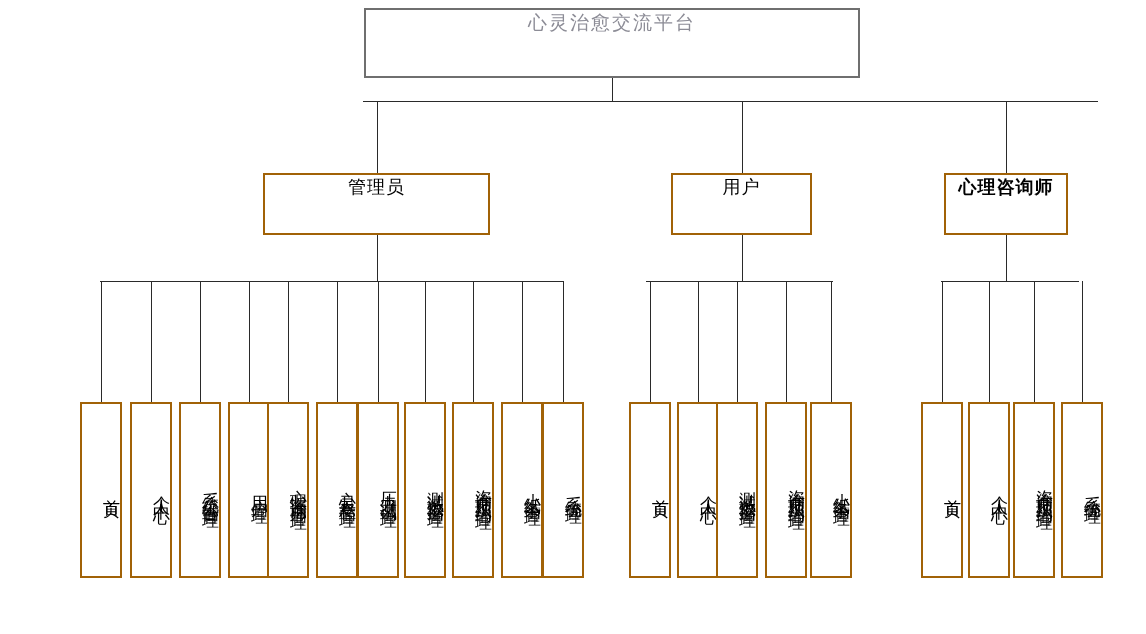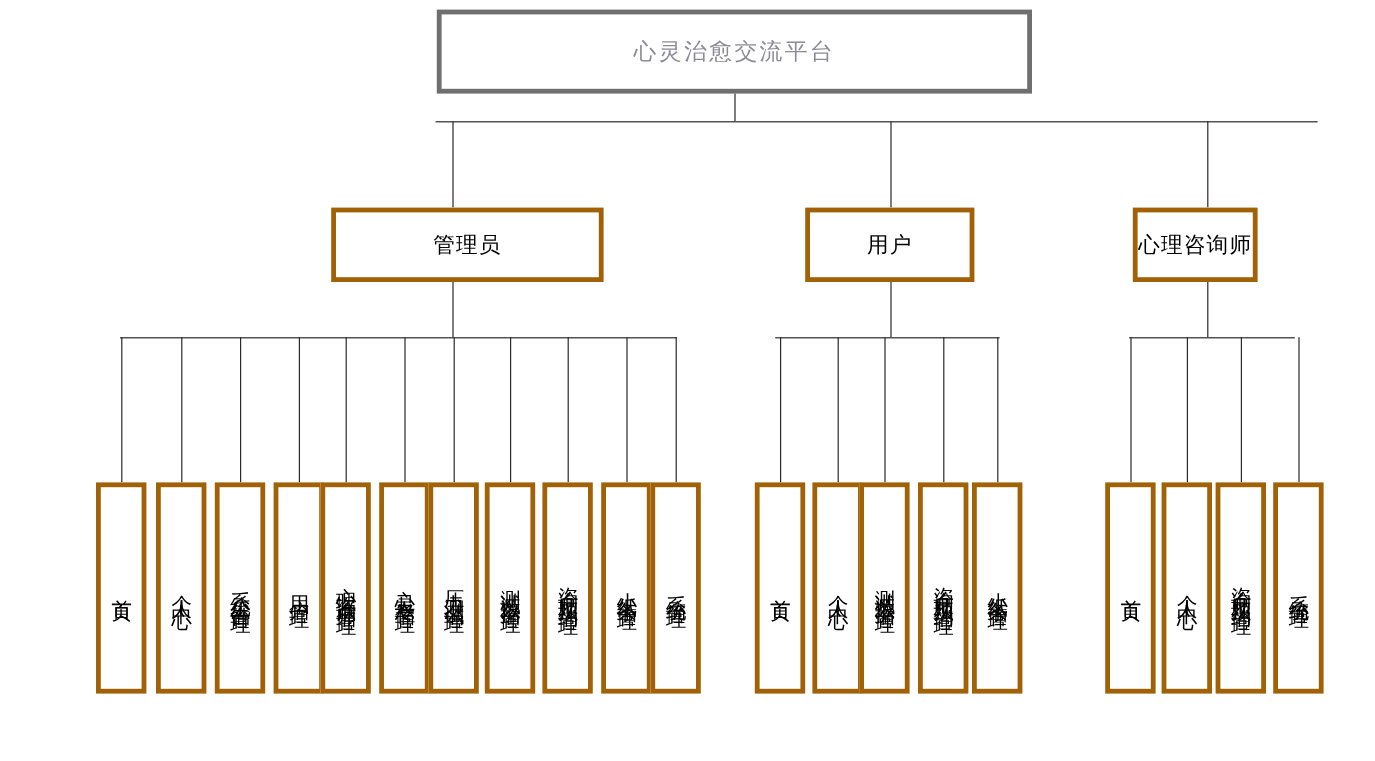--- a/index.html
+++ b/index.html
@@ -12,24 +12,24 @@
     position: relative;
     width: 1146px;
     height: 634px;
     background: #ffffff;
     font-family: "Liberation Serif", "DejaVu Serif", serif;
     overflow: hidden;
   }
   .node {
     position: absolute;
     box-sizing: border-box;
-    border: 4px solid #a16207;
+    border: 2px solid #a16207;
     background: #ffffff;
     display: flex;
-    align-items: center;
+    align-items: flex-start;
     justify-content: center;
     color: #000000;
   }
   .node.root {
     border-color: #6f6f6f;
     color: #8c8c96;
     font-size: 19px;
     letter-spacing: 2px;
   }
   .node.level2 {
@@ -104,21 +104,21 @@
       <div class="connector v" style="left: 1006px; top: 101px; height: 72px;"></div>
       <div class="connector v" style="left: 1006px; top: 235px; height: 46px;"></div>
       <div class="connector h" style="left: 941px; top: 281px; width: 138px;"></div>
       <div class="connector v" style="left: 942px; top: 281px; height: 121px;"></div>
       <div class="connector v" style="left: 989px; top: 281px; height: 121px;"></div>
       <div class="connector v" style="left: 1034px; top: 281px; height: 121px;"></div>
       <div class="connector v" style="left: 1082px; top: 281px; height: 121px;"></div>
     </div>
 
   <div id="node-layer">
-      <div class="node level2" style="left: 276px; top: 173px; width: 227px; height: 62px;">
+      <div class="node level2" style="left: 263px; top: 173px; width: 227px; height: 62px;">
         <span>管理员</span>
       </div>
       <div class="node leaf" style="left: 80px; top: 402px; width: 42px; height: 176px;">
         <span class="leaf-label">首页</span>
       </div>
       <div class="node leaf" style="left: 130px; top: 402px; width: 42px; height: 176px;">
         <span class="leaf-label">个人中心</span>
       </div>
       <div class="node leaf" style="left: 179px; top: 402px; width: 42px; height: 176px;">
         <span class="leaf-label">系统公告管理</span>
@@ -158,21 +158,21 @@
       </div>
       <div class="node leaf" style="left: 716px; top: 402px; width: 42px; height: 176px;">
         <span class="leaf-label">测试数据管理</span>
       </div>
       <div class="node leaf" style="left: 765px; top: 402px; width: 42px; height: 176px;">
         <span class="leaf-label">咨询师预约管理</span>
       </div>
       <div class="node leaf" style="left: 810px; top: 402px; width: 42px; height: 176px;">
         <span class="leaf-label">小纸条管理</span>
       </div>
-      <div class="node level2" style="left: 944px; top: 173px; width: 104px; height: 62px;">
+      <div class="node level2" style="left: 944px; top: 173px; width: 124px; height: 62px; font-weight: bold;">
         <span>心理咨询师</span>
       </div>
       <div class="node leaf" style="left: 921px; top: 402px; width: 42px; height: 176px;">
         <span class="leaf-label">首页</span>
       </div>
       <div class="node leaf" style="left: 968px; top: 402px; width: 42px; height: 176px;">
         <span class="leaf-label">个人中心</span>
       </div>
       <div class="node leaf" style="left: 1013px; top: 402px; width: 42px; height: 176px;">
         <span class="leaf-label">咨询师预约管理</span>

